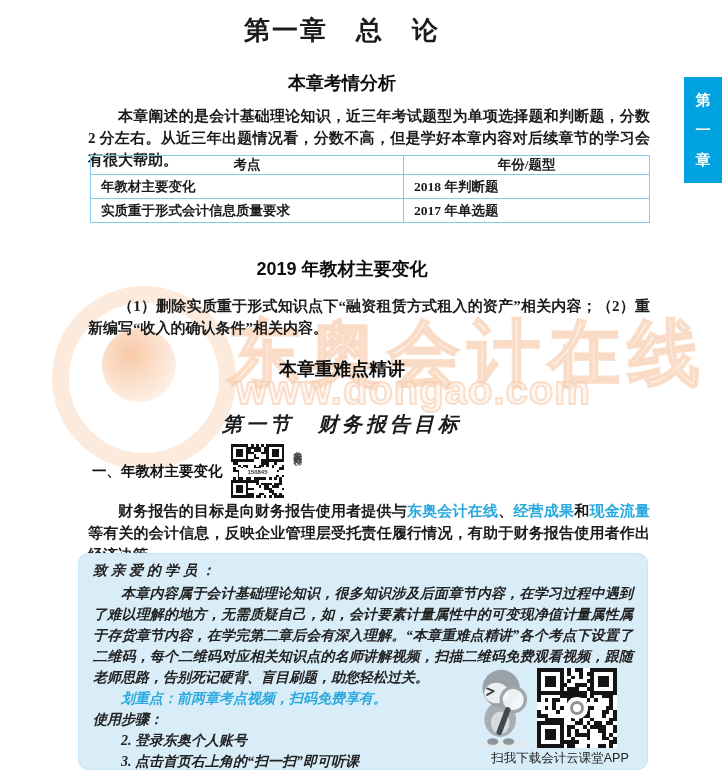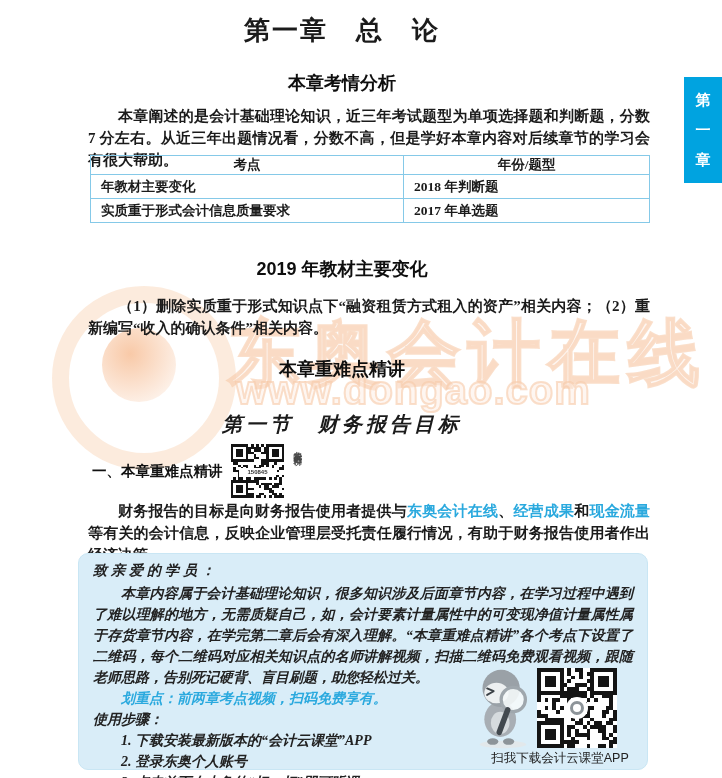--- a/index.html
+++ b/index.html
@@ -93,21 +93,21 @@
 
   <h1 class="chapter-title">第一章　总　论</h1>
 
   <div class="side-tab">
     <span>第</span>
     <span>一</span>
     <span>章</span>
   </div>
 
   <h2 class="sec-h h-exam">本章考情分析</h2>
-  <p class="para para-1">本章阐述的是会计基础理论知识，近三年考试题型为单项选择题和判断题，分数 7 分左右。从近三年出题情况看，分数不高，但是学好本章内容对后续章节的学习会有很大帮助。</p>
+  <p class="para para-1">本章阐述的是会计基础理论知识，近三年考试题型为单项选择题和判断题，分数 2 分左右。从近三年出题情况看，分数不高，但是学好本章内容对后续章节的学习会有很大帮助。</p>
 
   <table class="exam-table">
     <tbody>
         <tr>
       <th class="col-topic">考点</th>
       <th class="col-year">年份/题型</th>
     </tr>
     <tr>
       <td>年教材主要变化</td>
       <td>2018 年判断题</td>
@@ -120,21 +120,21 @@
     </table>
 
   <h2 class="sec-h h-2019">2019 年教材主要变化</h2>
   <p class="para para-2">（1）删除实质重于形式知识点下“融资租赁方式租入的资产”相关内容；（2）重新编写“收入的确认条件”相关内容。</p>
 
   <h2 class="sec-h h-key">本章重难点精讲</h2>
 
   <h3 class="h-sec1">第一节　财务报告目标</h3>
 
   <div class="sub-row">
-    <span class="sub-label">一、本章重难点精讲</span>
+    <span class="sub-label">一、年教材主要变化</span>
     <span class="qr-wrap small">
       <span class="qr qr-fill">
           <i style="grid-row:1;grid-column:1"></i>
           <i style="grid-row:1;grid-column:2"></i>
           <i style="grid-row:1;grid-column:3"></i>
           <i style="grid-row:1;grid-column:4"></i>
           <i style="grid-row:1;grid-column:5"></i>
           <i style="grid-row:1;grid-column:6"></i>
           <i style="grid-row:1;grid-column:7"></i>
           <i style="grid-row:1;grid-column:9"></i>
@@ -370,21 +370,20 @@
     <span class="qr-side-caption">免费听名师精讲</span>
   </div>
 
   <p class="para para-3"><span>财务报告的目标是向财务报告使用者提供与</span><span class="cyan">东奥会计在线</span><span>、</span><span class="cyan">经营成果</span><span>和</span><span class="cyan">现金流量</span><span>等有关的会计信息，反映企业管理层受托责任履行情况，有助于财务报告使用者作出经济决策。</span></p>
 
   <div class="letter-box">
     <div class="salutation">致亲爱的学员：</div>
     <p class="letter-body">本章内容属于会计基础理论知识，很多知识涉及后面章节内容，在学习过程中遇到了难以理解的地方，无需质疑自己，如，会计要素计量属性中的可变现净值计量属性属于存货章节内容，在学完第二章后会有深入理解。“本章重难点精讲”各个考点下设置了二维码，每个二维码对应相关知识点的名师讲解视频，扫描二维码免费观看视频，跟随老师思路，告别死记硬背、盲目刷题，助您轻松过关。</p>
     <div class="highlight">划重点：前两章考点视频，扫码免费享有。</div>
     <div class="steps-title">使用步骤：</div>
-    <div class="step">1. 下载安装最新版本的“会计云课堂”APP</div>
     <div class="step">2. 登录东奥个人账号</div>
     <div class="step">3. 点击首页右上角的“扫一扫”即可听课</div>
 
     <div class="media">
       <div class="media-row">
         <svg width="56" height="84" viewBox="0 0 60 88">
           <ellipse cx="30" cy="83" rx="25" ry="4" fill="#e2e8eb"></ellipse>
           <ellipse cx="27" cy="56" rx="17" ry="19" fill="#a8aeb4"></ellipse>
           <ellipse cx="27" cy="60" rx="10" ry="12" fill="#d6dbde"></ellipse>
           <circle cx="28" cy="23" r="20" fill="#9aa1a7"></circle>

